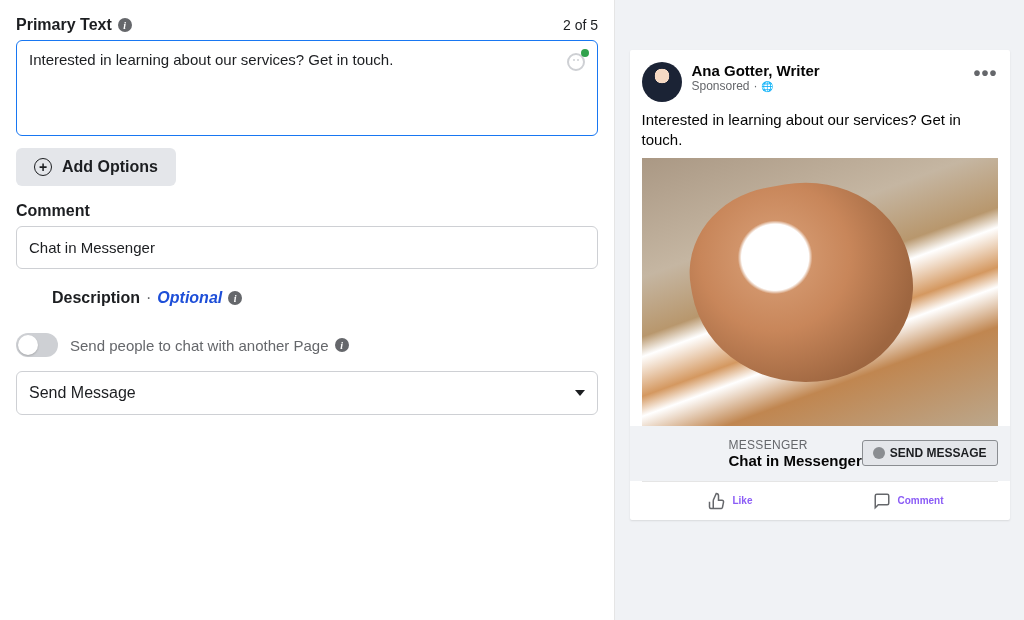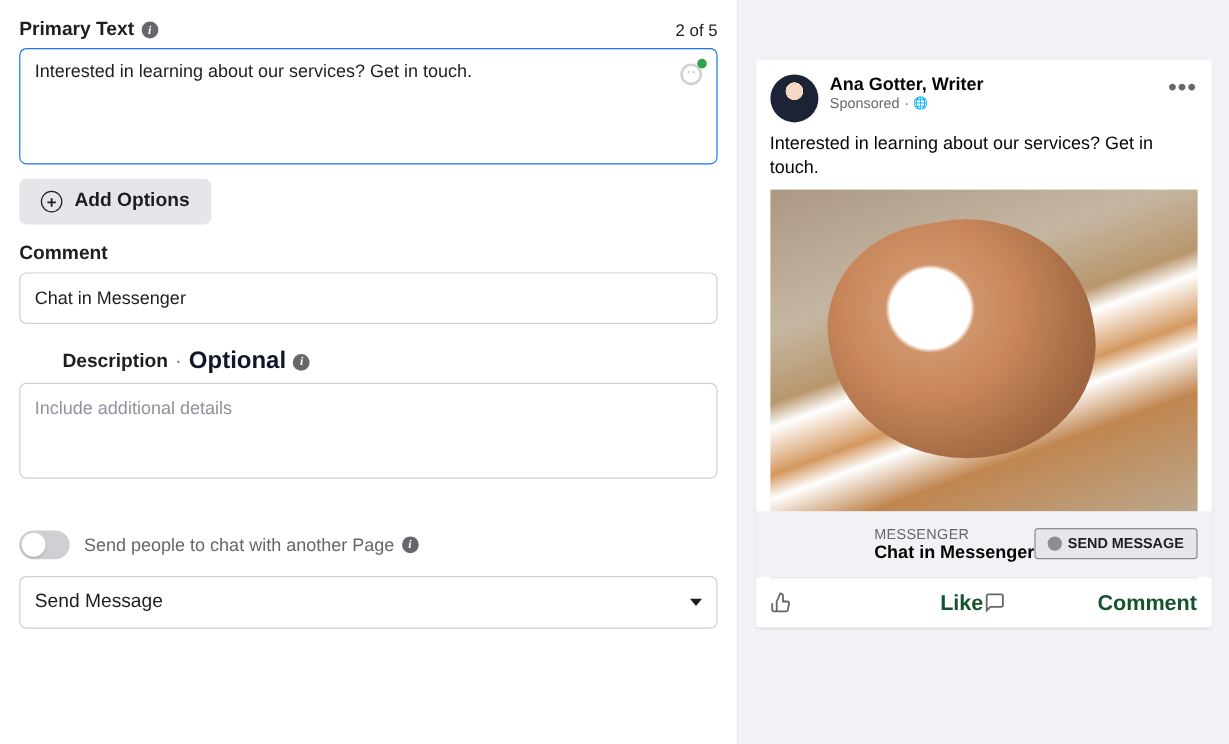--- a/index.html
+++ b/index.html
@@ -34,23 +34,24 @@
     }
     .field-label {
       font-size: 16px;
       font-weight: 700;
       color: #1c1e21;
       display: flex;
       align-items: center;
       gap: 6px;
     }
     .optional {
-      color: #0f172a;
+      color: #1d4ed8;
       font-weight: 600;
-      font-size: 20px;
+      font-size: 16px;
+      font-style: italic;
     }
     .info-icon {
       width: 14px;
       height: 14px;
       border-radius: 50%;
       background: #65676b;
       color: #fff;
       font-size: 10px;
       font-weight: bold;
       display: inline-flex;
@@ -318,26 +319,26 @@
     }
     .social-bar {
       display: flex;
       border-top: 1px solid #e5e5e5;
       margin: 0 12px;
     }
     .social-btn {
       flex: 1;
       display: flex;
       align-items: center;
-      justify-content: space-between;
+      justify-content: center;
       gap: 6px;
       padding: 10px 0;
-      font-size: 18px;
+      font-size: 10px;
       font-weight: 600;
-      color: #14532d;
+      color: #8b5cf6;
       cursor: pointer;
     }
     .social-btn svg { width: 18px; height: 18px; }
   </style>
 </head>
 <body>
 
 <div class="left-panel">
 
   <div class="field-header">
@@ -365,21 +366,20 @@
     <span>Comment</span>
   </div>
   <input class="input-box" type="text" value="Chat in Messenger" style="">
 
   <div class="field-label" style="margin-bottom:6px; margin-top:8px;margin-left:36px;">
     <span>Description</span>
     <span style="color:#65676b;font-weight:400;">·</span>
     <span class="optional">Optional</span>
     <span class="info-icon">i</span>
   </div>
-  <textarea class="input-box" placeholder="Include additional details" style=""></textarea>
 
   <div class="toggle-row">
     <div class="toggle"></div>
     <div class="toggle-label">
       <span>Send people to chat with another Page</span>
       <span class="info-icon">i</span>
     </div>
   </div>
 
   <div class="select-box">

